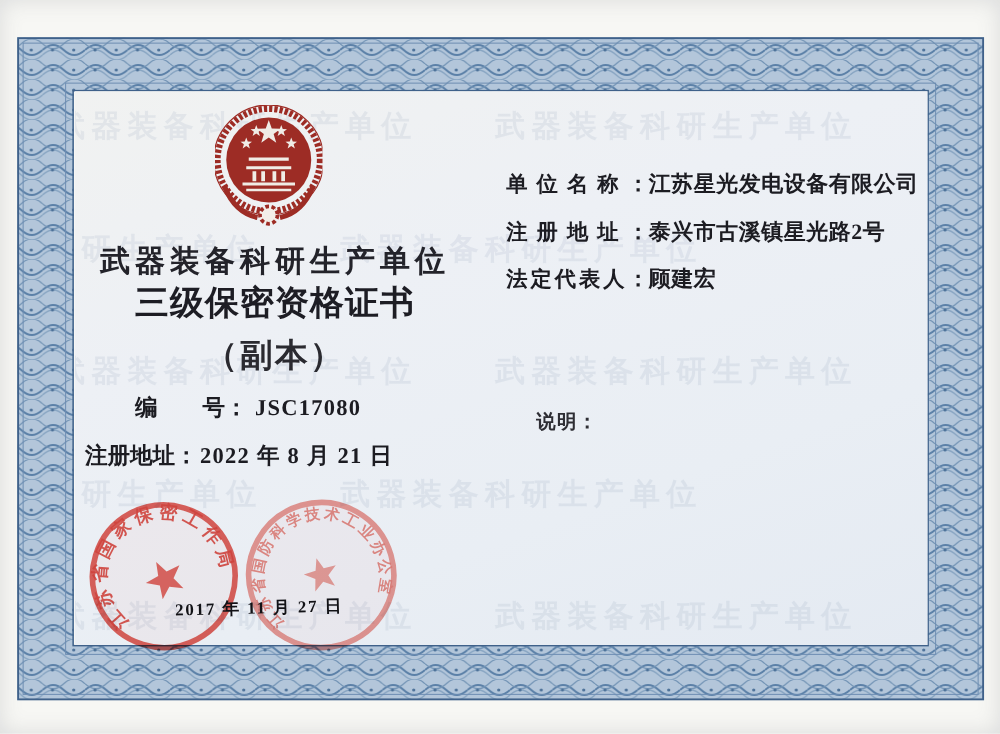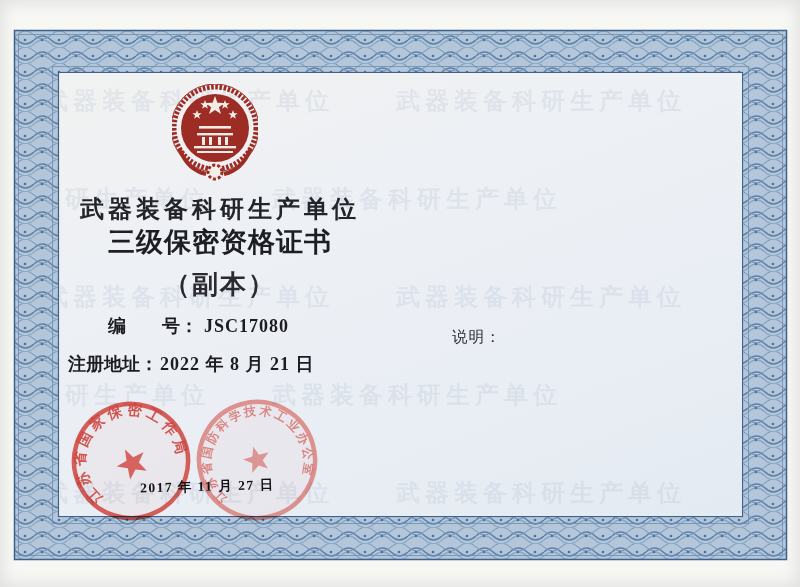--- a/index.html
+++ b/index.html
@@ -39,22 +39,22 @@
   .validity-row{position:absolute;left:8px;top:279px;font-size:18px;font-weight:bold;color:#1c1c22;}
   .serial-row .val{font-family:"Liberation Serif",serif;letter-spacing:1px;margin-left:6px;}
   .validity-row .val{letter-spacing:1px;margin-left:2px;}
 
   .right-col{position:absolute;left:345px;top:0;width:337px;height:443px;}
   .field-row{position:absolute;left:0;font-size:17px;font-weight:bold;color:#1c1c22;white-space:nowrap;}
   .f0{top:62px;} .f1{top:100px;} .f2{top:138px;}
   .field-label{display:inline-block;width:114px;text-align:justify;text-align-last:justify;}
   .field-value{font-size:17.5px;letter-spacing:.5px;}
 
-  .notes-label{position:absolute;left:392px;top:254px;font-size:15.5px;color:#2e2e34;
-    letter-spacing:1px;font-weight:normal;}
+  .notes-label{position:absolute;left:369px;top:254px;font-size:15.5px;color:#2e2e34;
+    letter-spacing:1px;font-weight:bold;}
   .notes{position:absolute;left:417px;top:254px;width:276px;font-size:15.5px;
     line-height:23.7px;color:#2e2e34;letter-spacing:1.2px;}
   .notes .cont{padding-left:17px;}
 
   .stamp{position:absolute;mix-blend-mode:multiply;opacity:.92;}
   .stamp-left{left:56px;top:386px;width:150px;height:150px;}
   .stamp-right{left:182px;top:385px;width:150px;height:150px;}
 
   .issue-date{
     position:absolute;left:140px;top:477px;width:190px;
@@ -120,20 +120,31 @@
       <div class="title2">三级保密资格证书</div>
       <div class="copy-label">（副本）</div>
       <div class="serial-row">
         <span>编　　号：</span><span class="val">JSC17080</span>
       </div>
       <div class="validity-row">
         <span>注册地址：</span><span class="val">2022 年  8 月 21 日</span>
       </div>
     </div>
 
+    <div class="right-col">
+      <div class="field-row f0">
+        <span class="field-label">单位名称：</span><span class="field-value">江苏星光发电设备有限公司</span>
+      </div>
+      <div class="field-row f1">
+        <span class="field-label">注册地址：</span><span class="field-value">泰兴市古溪镇星光路2号</span>
+      </div>
+      <div class="field-row f2">
+        <span class="field-label">法定代表人：</span><span class="field-value">顾建宏</span>
+      </div>
+    </div>
 
     <div class="notes-label">说明：</div>
   </div>
 
   <svg class="stamp stamp-left" viewBox="0 0 150 150" xmlns="http://www.w3.org/2000/svg">
     <defs>
         <path id="arcL" d="M36,99 A46,46 0 1 1 114,99" fill="none"></path>
       </defs>
     <g transform="rotate(-28 75 75)">
       <circle cx="75" cy="75" r="57" fill="rgba(240,90,80,0.05)" stroke="rgba(223,57,48,0.85)" stroke-width="4.5"></circle>

